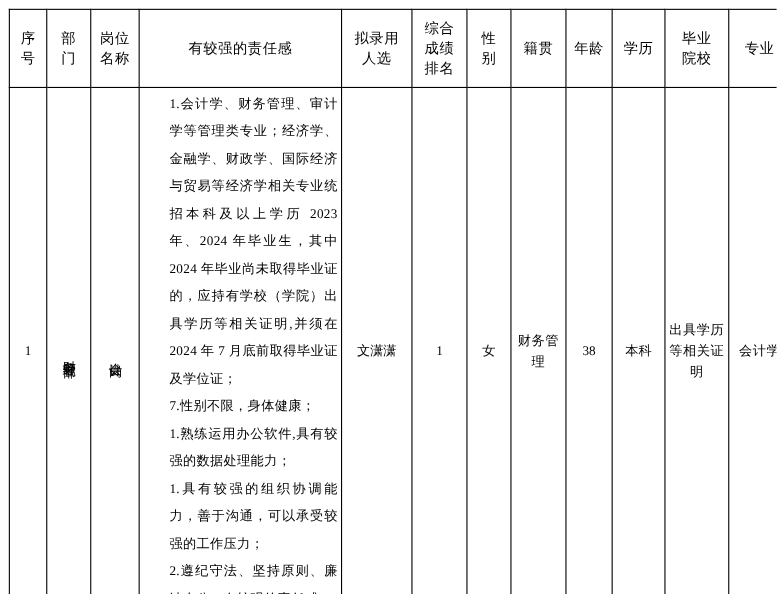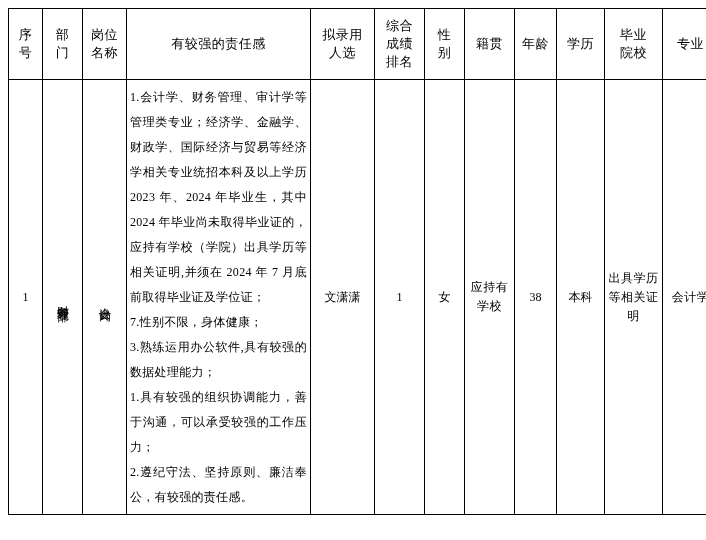--- a/index.html
+++ b/index.html
@@ -84,20 +84,21 @@
     margin: 0;
     padding: 0;
     list-style: none;
   }
   .req-list li {
     font-size: 12px;
     line-height: 25px;
     letter-spacing: 0.3px;
     text-align: justify;
     text-justify: inter-ideograph;
+    margin-left: 24px;
   }
   .stack-lines {
     display: inline-block;
     line-height: 19px;
     letter-spacing: 0.5px;
   }
   .hdr-stack {
     display: inline-block;
     line-height: 18px;
   }
@@ -176,30 +177,30 @@
         <td class="cell-vert">
           <span class="vert-narrow">财务管理部</span>
         </td>
         <td class="cell-vert">
           <span class="vert-narrow">会计岗</span>
         </td>
         <td class="req-cell">
           <ul class="req-list">
             <li>1.会计学、财务管理、审计学等管理类专业；经济学、金融学、财政学、国际经济与贸易等经济学相关专业统招本科及以上学历 2023 年、2024 年毕业生，其中 2024 年毕业尚未取得毕业证的，应持有学校（学院）出具学历等相关证明,并须在 2024 年 7 月底前取得毕业证及学位证；</li>
             <li>7.性别不限，身体健康；</li>
-            <li>3.熟练运用办公软件,具有较强的数据处理能力；</li>
+            <li>1.熟练运用办公软件,具有较强的数据处理能力；</li>
             <li>1.具有较强的组织协调能力，善于沟通，可以承受较强的工作压力；</li>
             <li>2.遵纪守法、坚持原则、廉洁奉公，有较强的责任感。</li>
           </ul>
         </td>
         <td>文潇潇</td>
         <td>1</td>
         <td>女</td>
         <td>
-          <span class="stack-lines">应持有学校</span>
+          <span class="stack-lines">财务管理</span>
         </td>
         <td>38</td>
         <td>本科</td>
         <td>
           <span class="stack-lines">出具学历等相关证明</span>
         </td>
         <td>
           <span class="stack-lines">会计学</span>
         </td>
       </tr>

